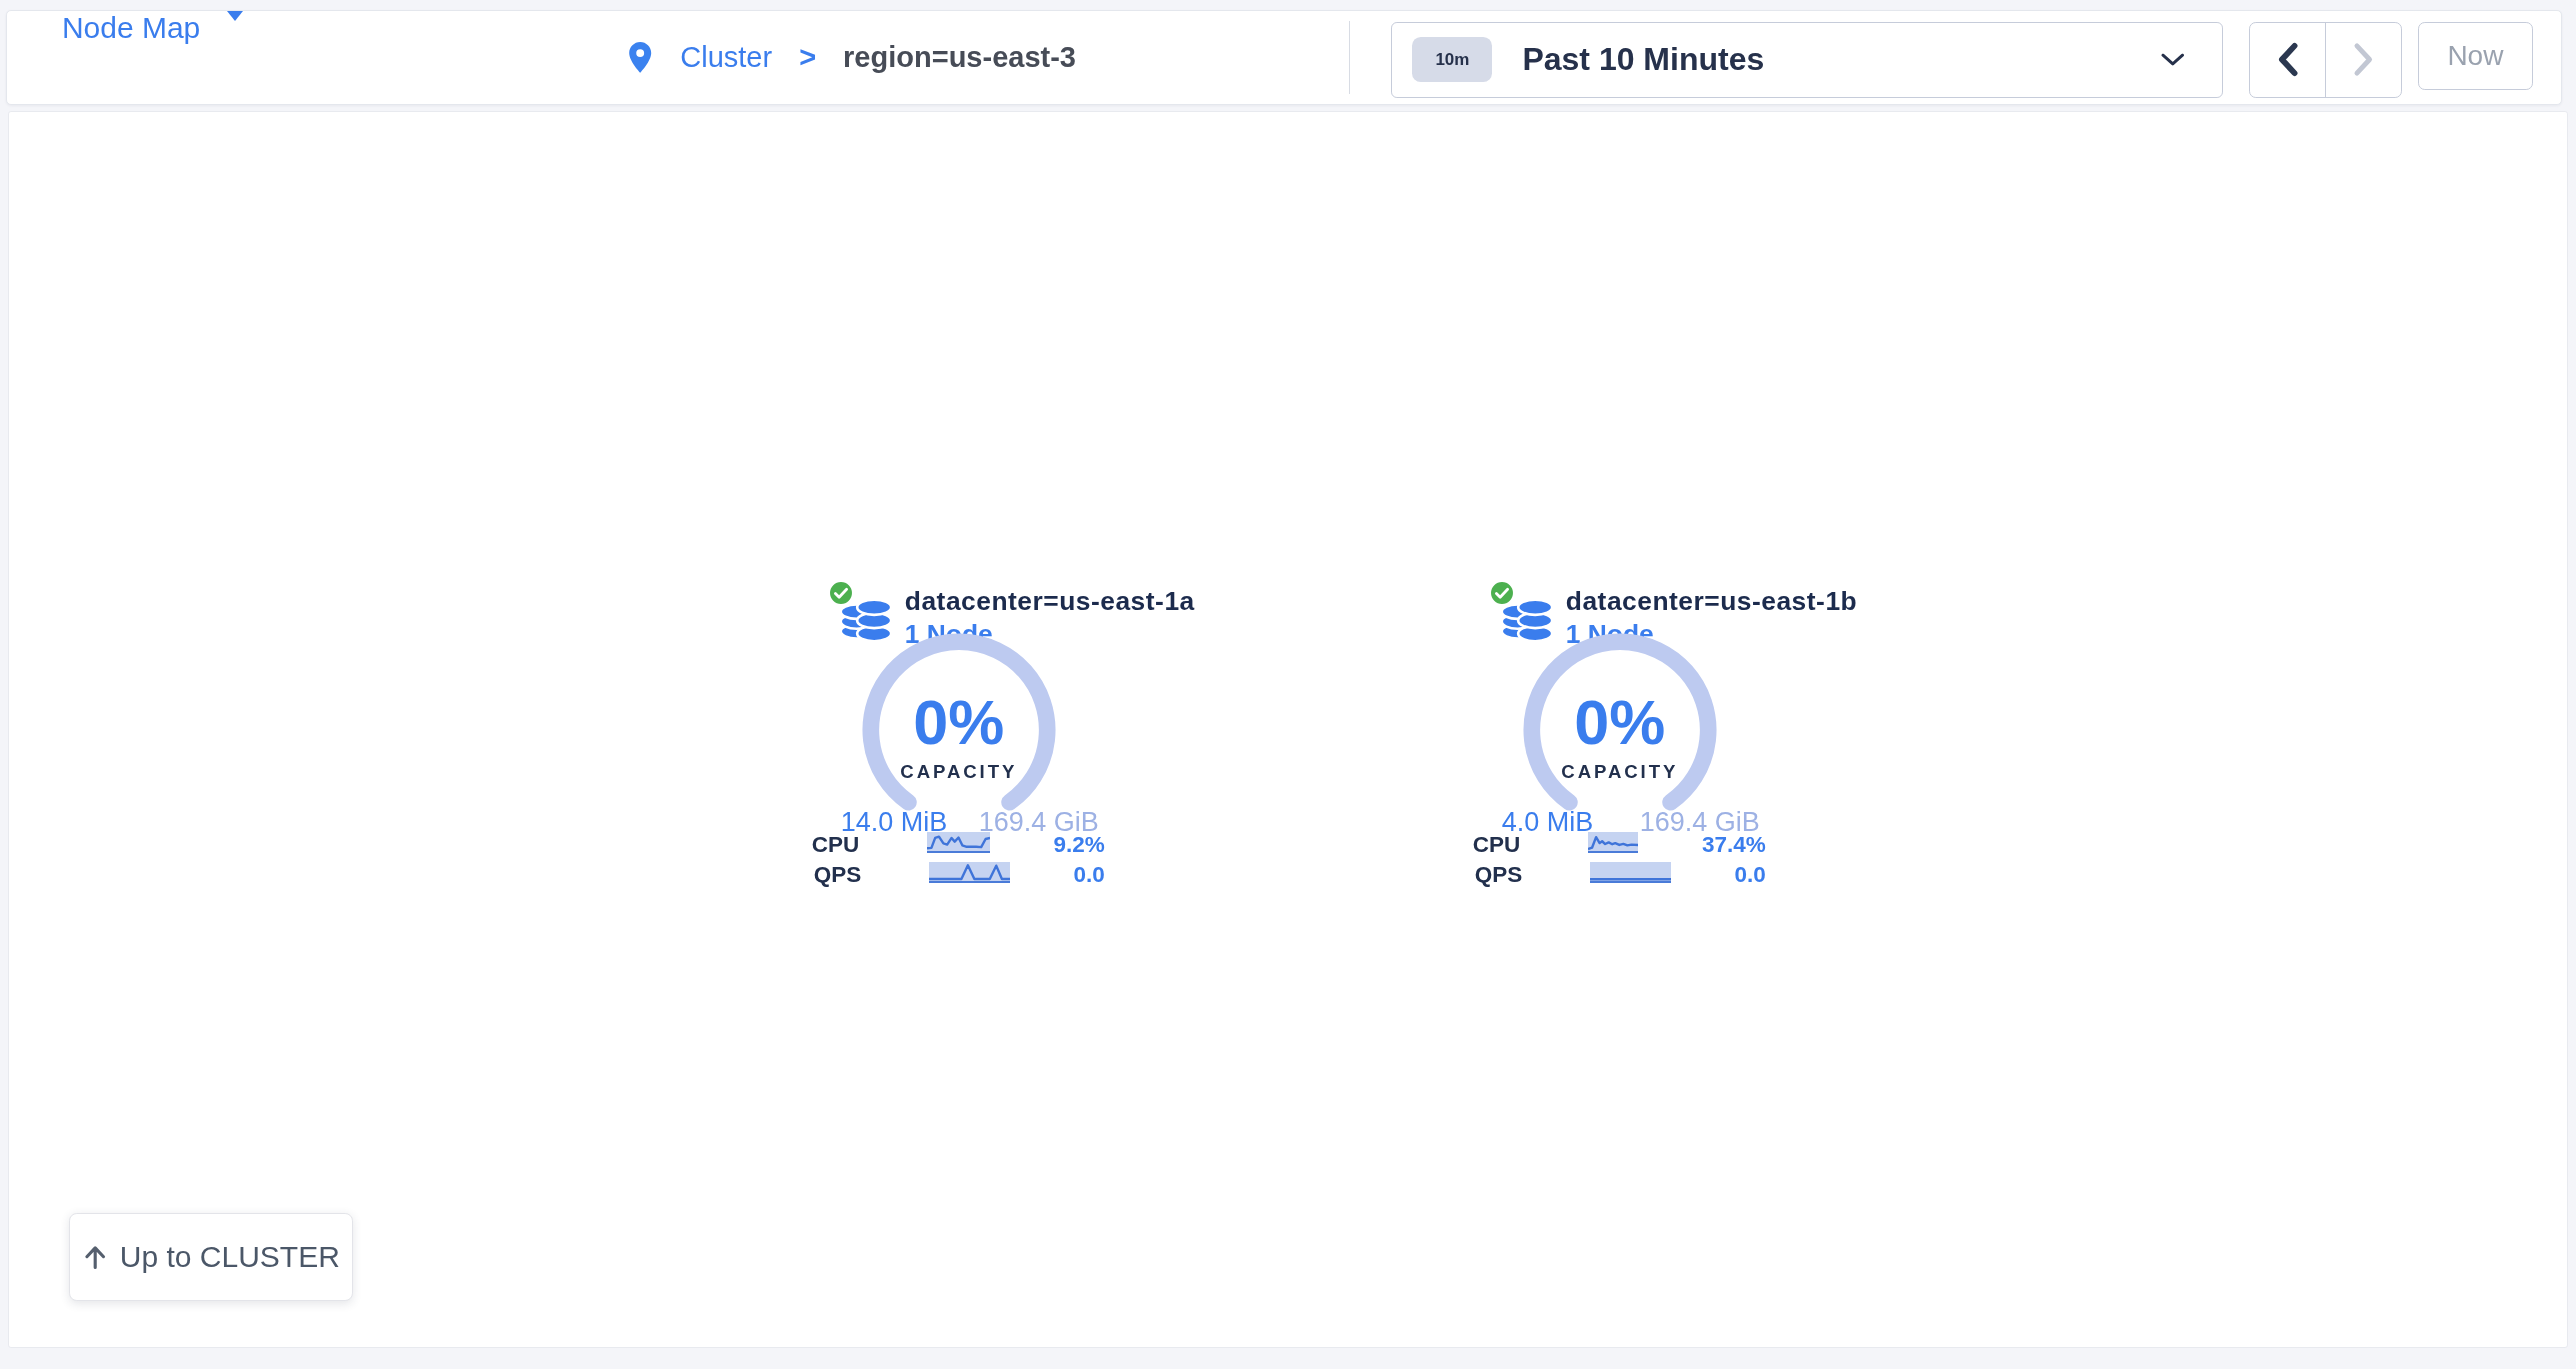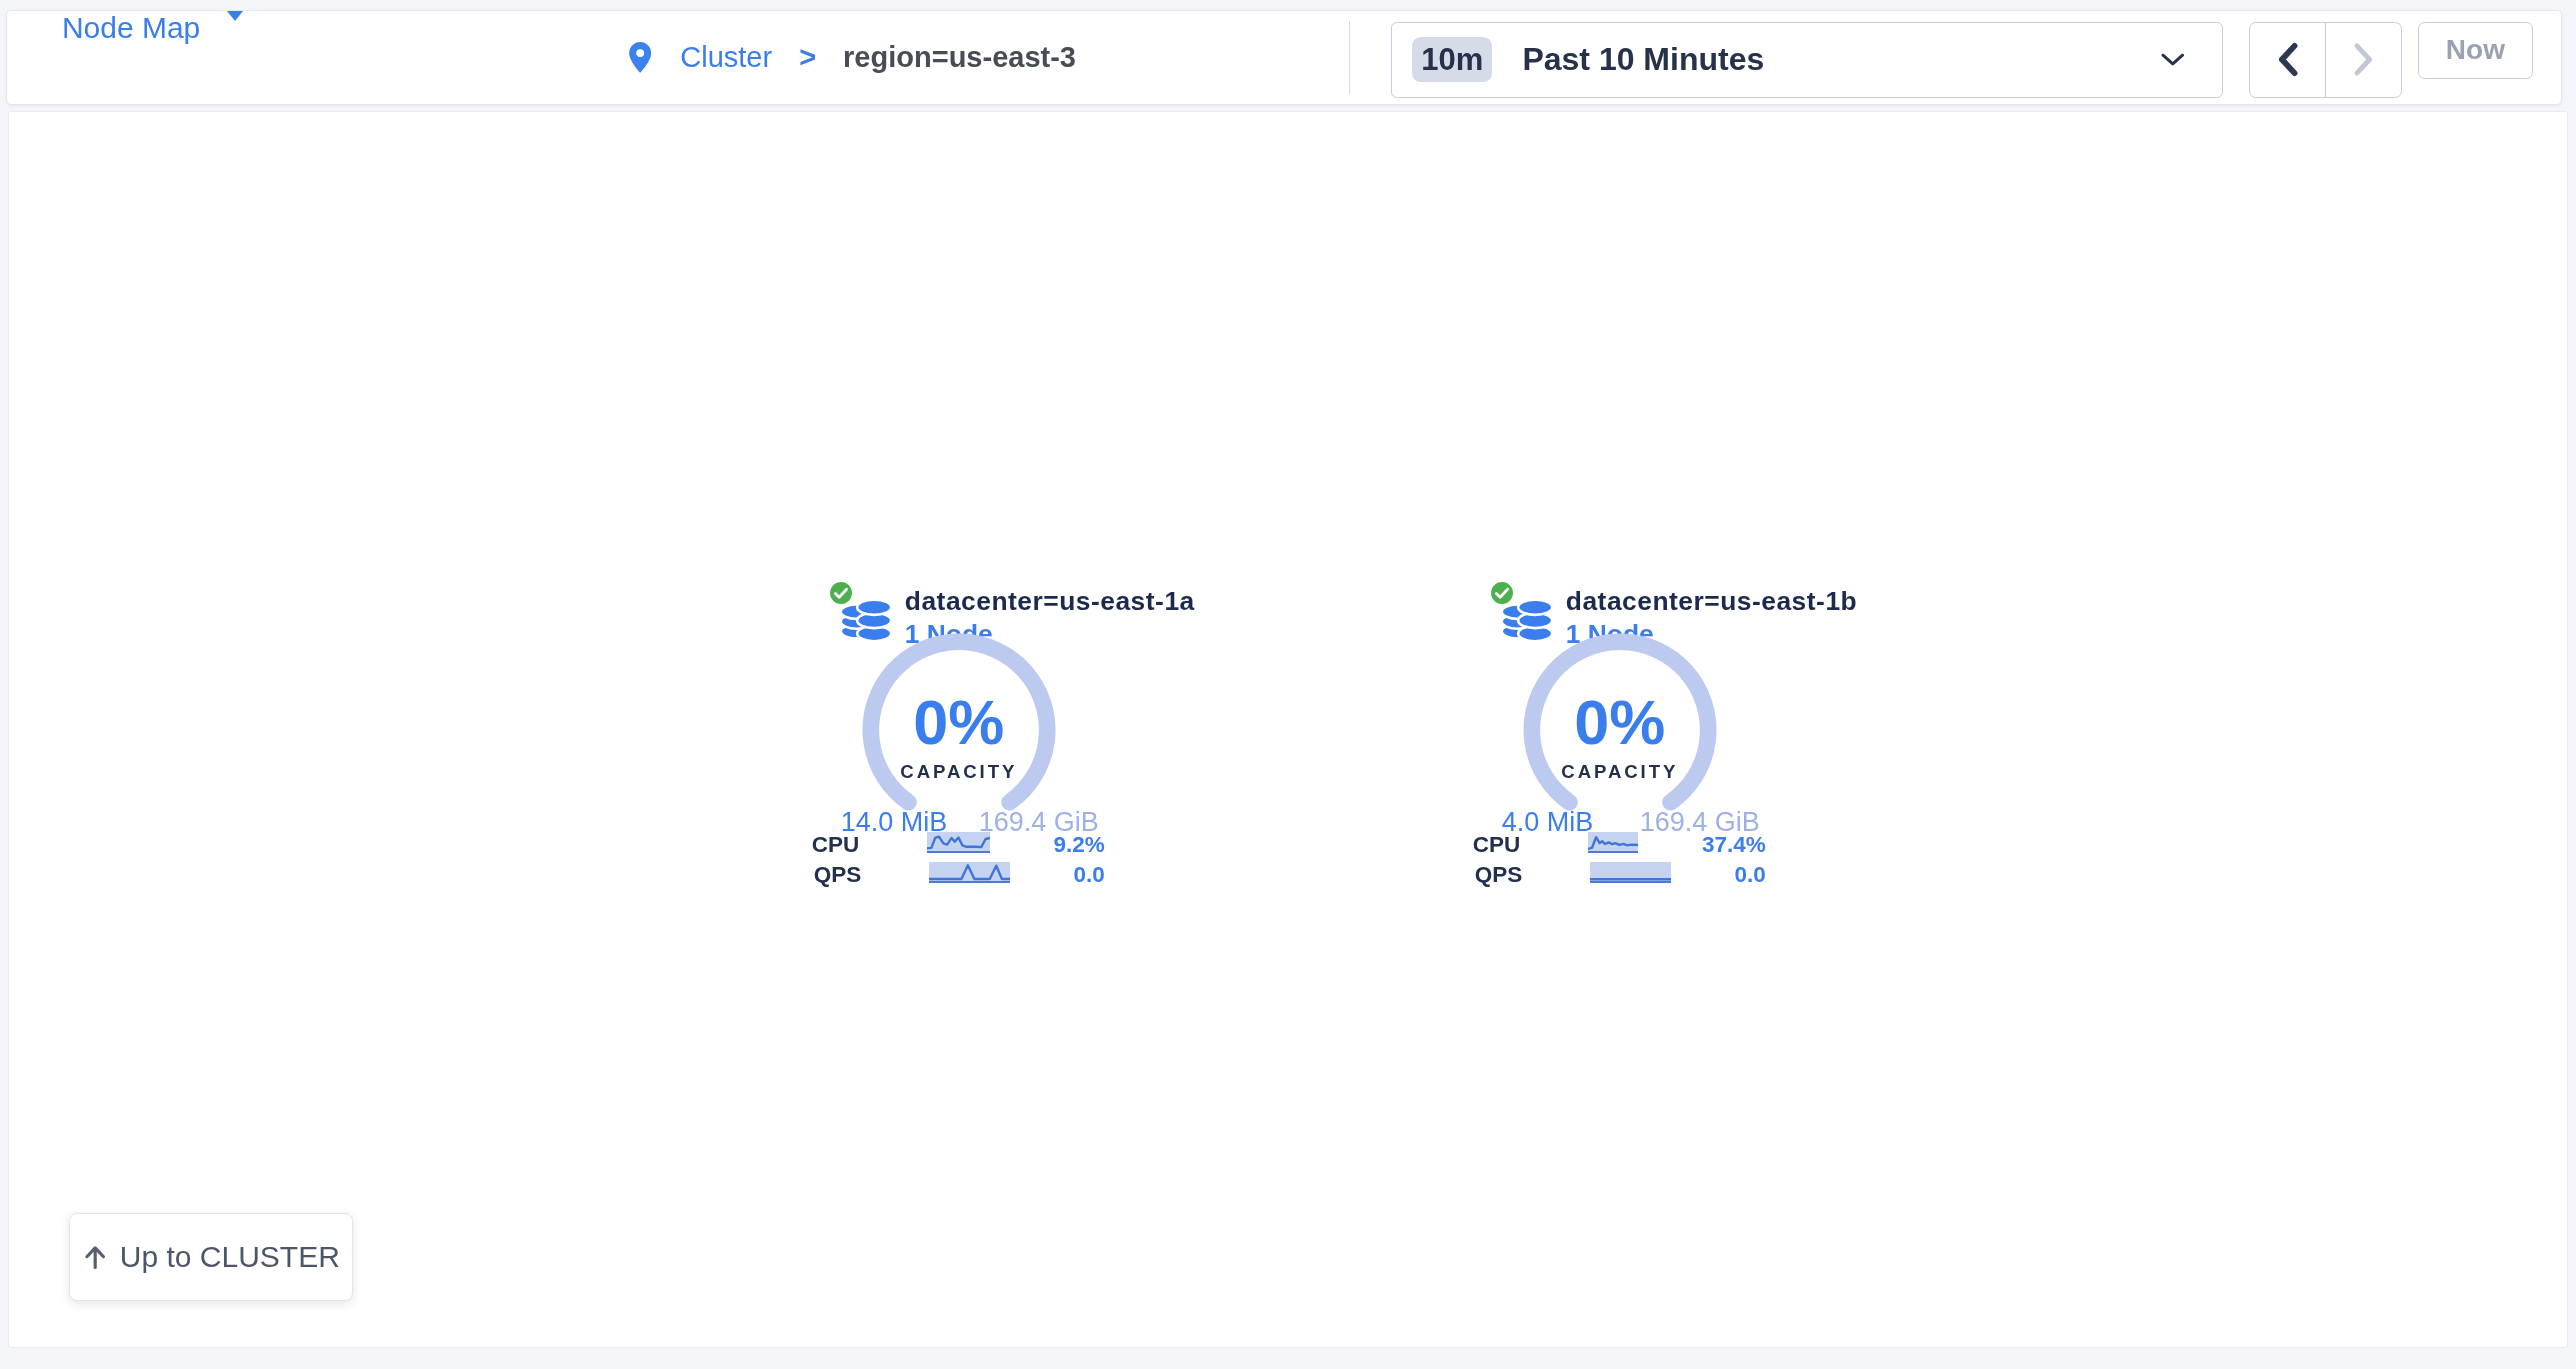--- a/index.html
+++ b/index.html
@@ -30,38 +30,38 @@
 
   .topbar-divider { position:absolute; left:1342px; top:9.8px; bottom:9.8px; width:1px; background:#d8dce4; }
 
   .time-dropdown {
     position:absolute; left:1384px; top:10.8px; width:832px; height:76px;
     border:1px solid #c6ccda; border-radius:5.9px; background:#fff;
     display:flex; align-items:center; cursor:pointer;
   }
   .time-badge {
     margin-left:20.5px; width:80px; height:45px; border-radius:8.8px;
-    background:#d6dbe8; color:#26314b; font-size:31px; font-weight:700;
+    background:#d6dbe8; color:#26314b; font-size:17px; font-weight:700;
     display:flex; align-items:center; justify-content:center;
   }
   .time-label { margin-left:30px; color:#26314b; font-size:32px; font-weight:600; }
   .time-chevron { position:absolute; right:37px; top:50%; transform:translateY(-50%); }
 
   .nav-group {
     position:absolute; left:2242px; top:10.8px; width:153px; height:76px;
     border:1px solid #c6ccda; border-radius:6.8px; background:#fff;
     display:flex; overflow:hidden;
   }
   .nav-btn { flex:1; display:flex; align-items:center; justify-content:center; cursor:pointer; }
   .nav-btn + .nav-btn { border-left:1px solid #c6ccda; }
   .now-button {
-    position:absolute; left:2411px; top:10.8px; width:115px; height:57px;
+    position:absolute; left:2411px; top:10.8px; width:115px; height:68px;
     border:1px solid #c6ccda; border-radius:6.8px; background:#fff;
     display:flex; align-items:center; justify-content:center;
-    color:#9aa2af; font-size:28px; font-weight:700; cursor:default;
+    color:#9aa2af; font-size:28px; font-weight:400; cursor:default;
   }
 
   
   .canvas {
     position:absolute; left:7.8px; top:111px; width:2560px; height:1237px;
     background:#fff; border:1px solid #e8eaef; border-radius:2.9px;
   }
 
   
   .dc-card { position:absolute; width:293px; height:329px; }

